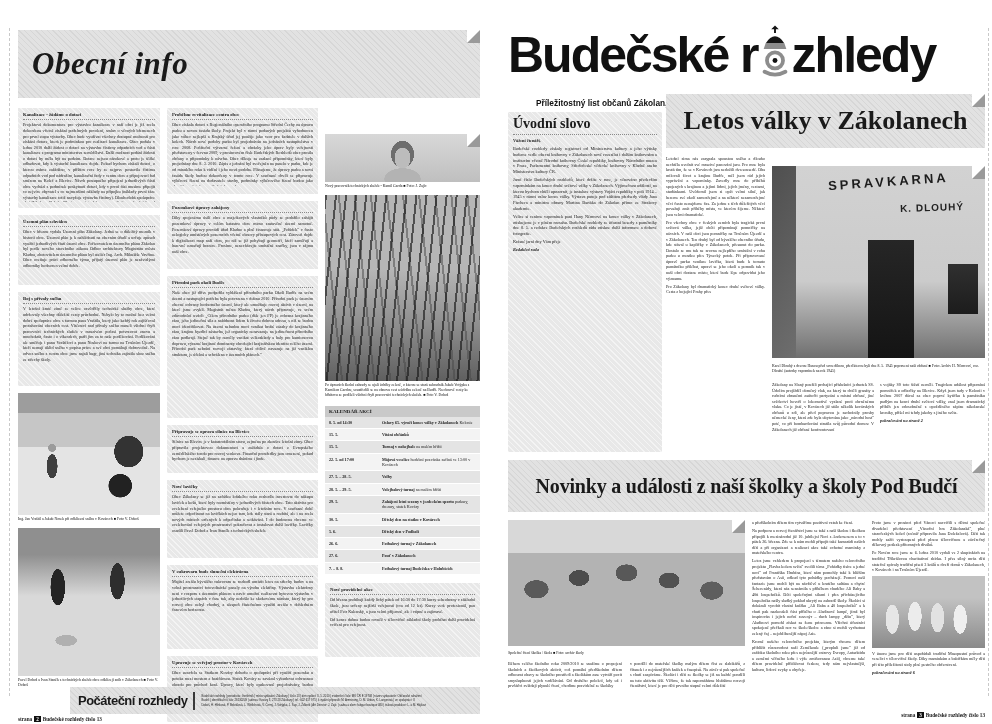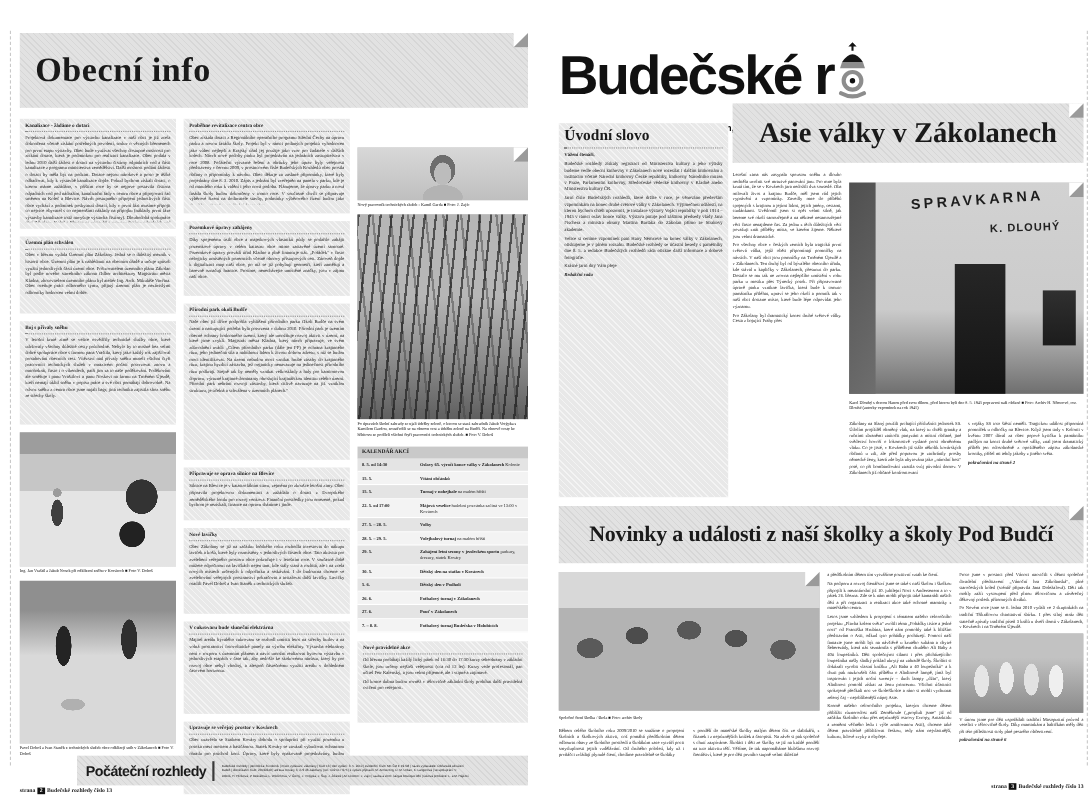--- a/index.html
+++ b/index.html
@@ -18,21 +18,21 @@
          background-image:repeating-linear-gradient(45deg,rgba(255,255,255,0.5) 0 1px,rgba(0,0,0,0) 1px 4px);}
   .panel h4{font-size:4.7px;line-height:1.25;margin:0 0 2px 0;padding-bottom:1.5px;
             border-bottom:1px dotted #8a8a8a;font-weight:bold;}
   .body{font-size:4.2px;line-height:1.33;text-align:justify;overflow:hidden;}
   .body p{margin:0 0 2.5px 0;}
   .cap{font-size:3.8px;line-height:1.3;margin:2px 0 6px 0;color:#111;}
   .photo{position:relative;background-repeat:no-repeat;background-size:cover;}
   .cont{font-weight:bold;font-style:italic;font-size:4.3px;margin-top:2px;}
 
   
-  #lp-title{left:18px;top:30px;width:462px;height:68px;}
+  #lp-title{left:18px;top:30px;width:462px;height:68px;font-style:italic;}
   #lp-title h1{font-size:31px;font-weight:bold;margin:0 0 0 14px;letter-spacing:0.5px;}
   #lp-c1{position:absolute;left:18px;top:108px;width:142px;}
   #lp-c2{position:absolute;left:167px;top:108px;width:151px;}
   #lp-c3{position:absolute;left:325px;top:108px;width:155px;}
   .h92{height:92px;} .h62{height:62px;} .h86{height:86px;}
   .h78{height:78px;} .h60{height:60px;} .h134{height:134px;} .h40{height:40px;}
   .h70{height:70px;} .h76{height:76px;} .h58{height:58px;}
 
   .ph-tractor{height:122px;background-color:#cfcfcf;background-image:
     radial-gradient(ellipse 24px 26px at 78% 48%,#333 0 60%,rgba(0,0,0,0) 61%),
@@ -67,21 +67,21 @@
   #imprint .logo{font-family:"Liberation Sans",sans-serif;font-weight:bold;font-size:13px;
                  letter-spacing:-0.5px;white-space:nowrap;}
   #imprint .divider{width:2px;height:18px;background:#3a3a3a;}
   #imprint .lines{font-family:"Liberation Sans",sans-serif;font-size:2.8px;line-height:1.5;color:#222;}
   .pagefoot{position:absolute;font-family:"Liberation Serif",serif;font-size:5.2px;font-weight:bold;}
   #foot-left{left:18px;top:716px;}
   #foot-right{left:752px;top:712px;width:233px;text-align:right;}
   .pgnum{display:inline-block;background:#111;color:#fff;padding:0 2px;margin:0 2px;}
 
   
-  #masthead{position:absolute;left:508px;top:24px;width:477px;height:84px;margin-top:13px;}
+  #masthead{position:absolute;left:508px;top:24px;width:477px;height:84px;}
   .mh-row{display:flex;align-items:flex-end;font-family:"Liberation Sans",sans-serif;
           font-weight:bold;font-size:50px;letter-spacing:-2px;line-height:1;color:#111;}
   .rotunda{width:34px;height:54px;margin:0 0 2px 0;}
   .mh-sub{position:absolute;left:28px;bottom:0;font-family:"Liberation Sans",sans-serif;
           font-weight:bold;font-size:8.3px;color:#111;}
   .mh-issue{position:absolute;right:24px;bottom:1px;font-family:"Liberation Sans",sans-serif;
           font-weight:bold;font-size:7.4px;letter-spacing:2.2px;color:#222;}
   #uvodni{position:absolute;left:508px;top:112px;width:154px;height:340px;box-sizing:border-box;overflow:hidden;}
   #uvodni h3{font-size:14px;margin:0 0 3px 0;padding-bottom:2px;border-bottom:1px dotted #8a8a8a;}
   #uvodni .body{font-size:4.3px;}
@@ -276,39 +276,40 @@
     <div class="mh-row">
       <span>Budečské r</span>
       <svg class="rotunda" viewBox="0 0 36 54">
         <path d="M18 0 l4 4 h-3 v4 h-2 v-4 h-3 z" fill="#141414"></path>
         <path d="M8 19 Q18 4 28 19 Z" fill="#161616"></path>
         <path d="M6 25 L30 25 L28 19 L8 19 Z" fill="#8d8d8d"></path>
         <circle cx="18" cy="37" r="8.5" fill="#ffffff" stroke="#8d8d8d" stroke-width="4"></circle>
         <circle cx="18" cy="37" r="2.6" fill="#111111"></circle>
         <path d="M7 49 Q18 55 29 49" fill="none" stroke="#8d8d8d" stroke-width="4" stroke-linecap="round"></path>
       </svg>
+      <span>zhledy</span>
     </div>
     <div class="mh-sub">Příležitostný list občanů Zákolan, Trněného Újezdu a Kovár</div>
     <div class="mh-issue">květen 2010 . číslo 13</div>
   </div>
 
   <div id="uvodni" class="panel">
     <h3>Úvodní slovo</h3>
     <div class="body">
       <p style="font-weight:bold">Vážení čtenáři,</p>
       <p>Budečské rozhledy získaly registraci od Ministerstva kultury a jeho výtisky budeme vedle obecní knihovny v Zákolanech nově rozesílat i dalším knihovnám a institucím včetně Národní knihovny České republiky, knihovny Národního muzea v Praze, Parlamentní knihovny, Středočeské vědecké knihovny v Kladně anebo Ministerstva kultury ČR.</p>
       <p>Jarní číslo Budečských rozhledů, které držíte v ruce, je věnováno především vzpomínkám na konec druhé světové války v Zákolanech. Výjimečnou událostí, na kterou bychom chtěli upozornit, je instalace výstavy Vojáci republiky v poli 1914 – 1945 v rámci oslav konce války. Výstava putuje pod záštitou předsedy vlády Jana Fischera a ministra obrany Martina Bartáka do Zákolan přímo ze Strakovy akademie.</p>
       <p>Velice si ceníme vzpomínek paní Hany Němcové na konec války v Zákolanech, otiskujeme je v plném rozsahu. Budečské rozhledy se účastní besedy s pamětníky dne 8. 5. a redakce Budečských rozhledů ráda otiskne další informace a dobové fotografie.</p>
       <p class="closing">Krásné jarní dny Vám přeje</p>
       <p class="sig">Redakční rada</p>
     </div>
   </div>
 
   <div id="hl1" class="titlebar hatch dogear">
-    <h2>Asie války v Zákolanech</h2>
+    <h2>Letos války v Zákolanech</h2>
   </div>
 
   <div id="a1-intro" class="body">
     <p>Letošní zima nás zasypala spoustou sněhu a dlouho nechtěla uvolnit své mrazivé panování jaru. Pro mne byla krutá tím, že se v Kovárech jara nedožili dva sousedé. Oba milovali život a krajinu Budče, měl jsem rád jejich vyprávění a vzpomínky. Zavedly mne do příběhů spojených s krajinou a jejími lidmi, jejich jmény, cestami, studánkami. Uvědomil jsem si opět velmi silně, jak bereme své okolí samozřejmě a na některé nesamozřejmé věci často nenajdeme čas. Za jednu z těch důležitých věcí považuji znát příběhy místa, ve kterém žijeme. Některé jsou velmi dramatické.</p>
     <p>Pro všechny obce v českých zemích byla tragická první světová válka, jejíž oběti připomínají pomníčky na návsích. V naší obci jsou pomníčky na Trněném Újezdě a v Zákolanech. Ten druhý byl od bývalého obecního úřadu, kde stával u kapličky v Zákolanech, přesunut do parku. Dostalo se mu tak ne zrovna nejlepšího umístění v rohu parku u mostku přes Týnecký potok. Při připravované úpravě parku vznikne lavička, která bude k tomuto památníku přiléhat, upraví se jeho okolí a pomník tak v naší obci dostane místo, které bude lépe odpovídat jeho významu.</p>
     <p>Pro Zákolany byl dramatický konec druhé světové války. Cesta z bojující Prahy přes</p>
   </div>
 
   <div id="a1-photo" class="photo dogear">
     <span class="sign1">SPRAVKARNA</span>

